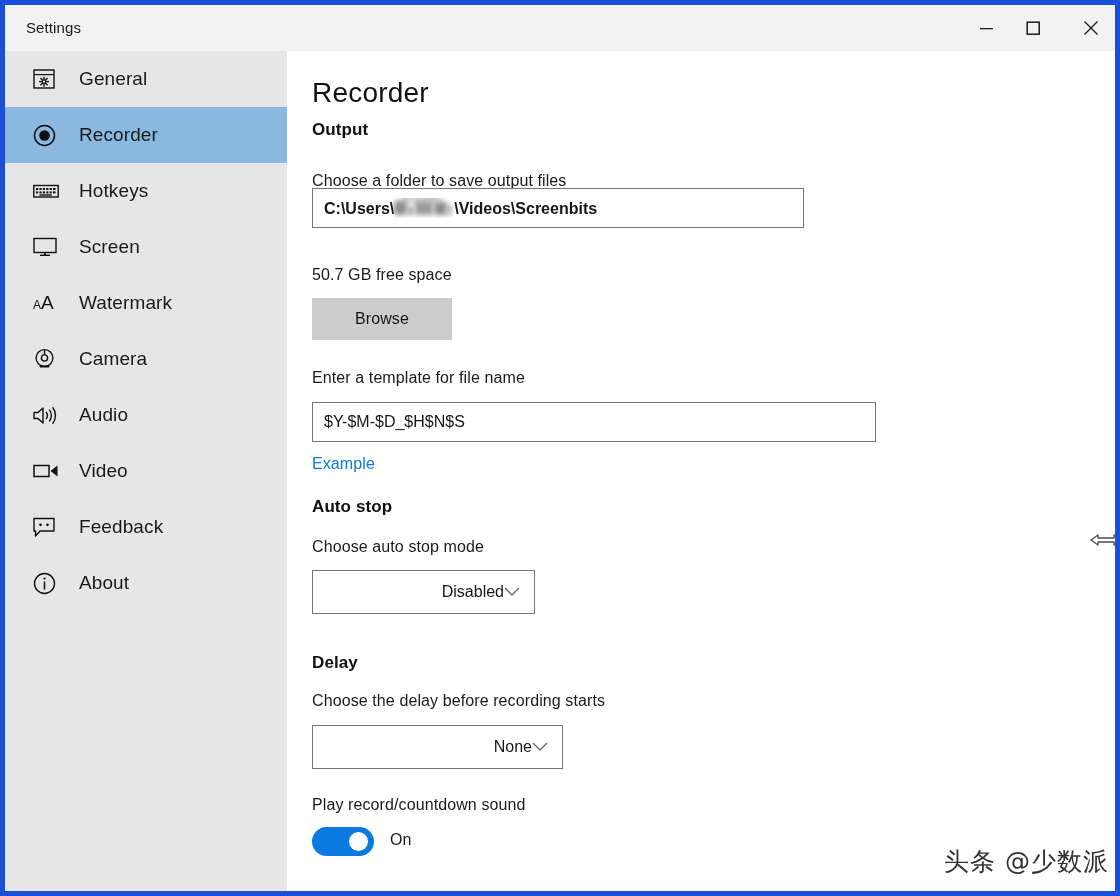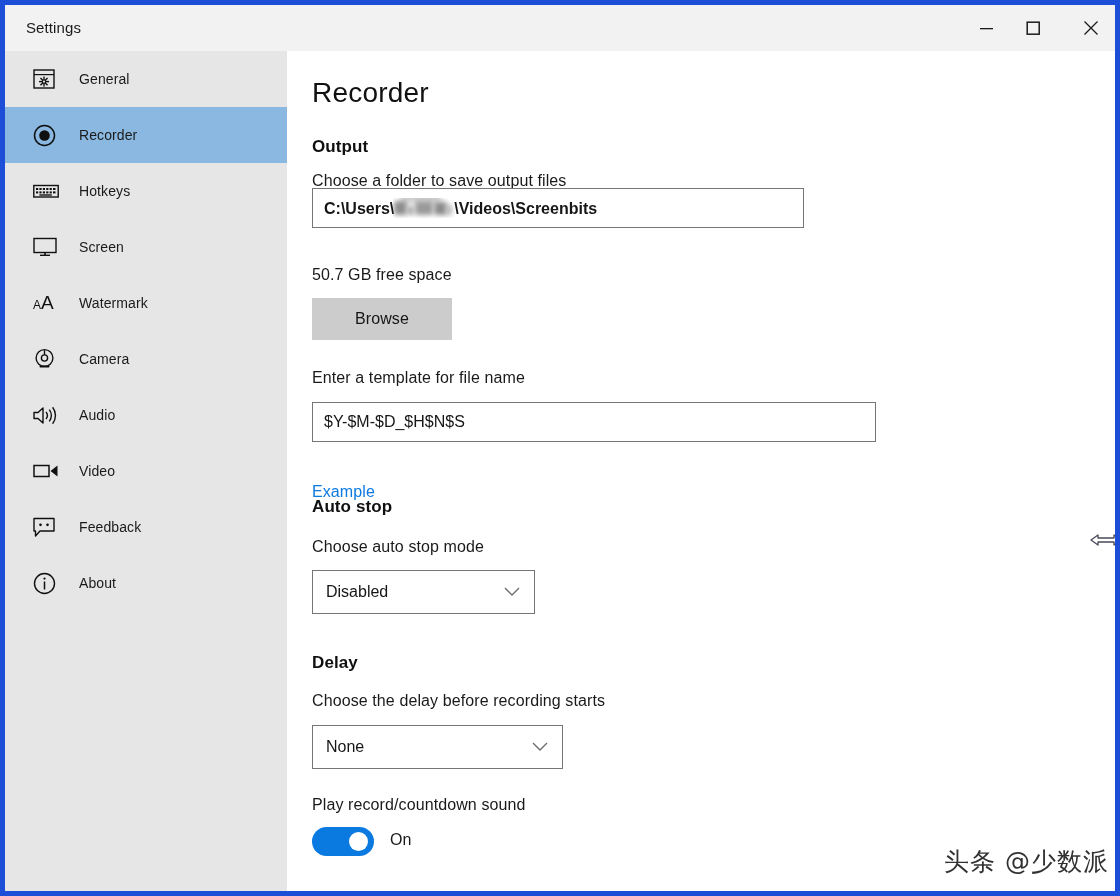--- a/index.html
+++ b/index.html
@@ -84,21 +84,21 @@
     height: 30px;
     display: flex;
     align-items: center;
     justify-content: flex-start;
     flex: none;
     color: #101010;
   }
   .nav-icon svg { display: block; }
   .nav-label {
     margin-left: 16px;
-    font-size: 14px;
+    font-size: 19px;
     color: #1a1a1a;
     letter-spacing: 0.1px;
   }
 
   
   .content {
     position: absolute;
     left: 282px; top: 46px;
     width: 838px;
     height: 849px;
@@ -171,31 +171,30 @@
     cursor: default;
     padding: 8px;
     letter-spacing: 0.1px;
   }
   .link {
     position: absolute;
     font-size: 16px;
     color: #0c7ae0;
     letter-spacing: 0.1px;
     cursor: pointer;
-    margin-top: 28px;
   }
   .combo {
     position: absolute;
     box-sizing: border-box;
     border: 1px solid #757575;
     background: #ffffff;
     height: 44px;
     display: flex;
     align-items: center;
-    justify-content: space-between;
+    justify-content: flex-end;
     padding: 0 14px 0 13px;
     font-size: 16px;
     color: #161616;
     cursor: default;
   }
   .combo .chev { display: block; }
 
   .toggle {
     position: absolute;
     width: 62px;
@@ -398,21 +397,21 @@
       </span>
       <span class="nav-label">About</span>
     </div>
 
   </div>
 
   <div class="content">
 
     <div class="page-title">Recorder</div>
 
-    <div class="abs sec-head" style="left:25px; top:86px;">Output</div>
+    <div class="abs sec-head" style="left:25px; top:69px;">Output</div>
     <div class="abs lbl" style="left:25px; top:121px;text-align:center;">Choose a folder to save output files</div>
 
     <div class="textbox" style="left:25px; top:137px; width:492px;font-weight:bold;">
       <span><span>C:\Users\</span><span class="path-user-blur"><i class="bl-top"></i><i class="bl1"></i><i class="bl2"></i><i class="bl3"></i><i class="bl4"></i><i class="bl5"></i></span><span>\Videos\Screenbits</span></span>
     </div>
 
     <div class="abs lbl" style="left:25px; top:215px;">50.7 GB free space</div>
 
     <button class="btn-browse" style="left:25px; top:247px; width:140px; height:42px;">Browse</button>
 

